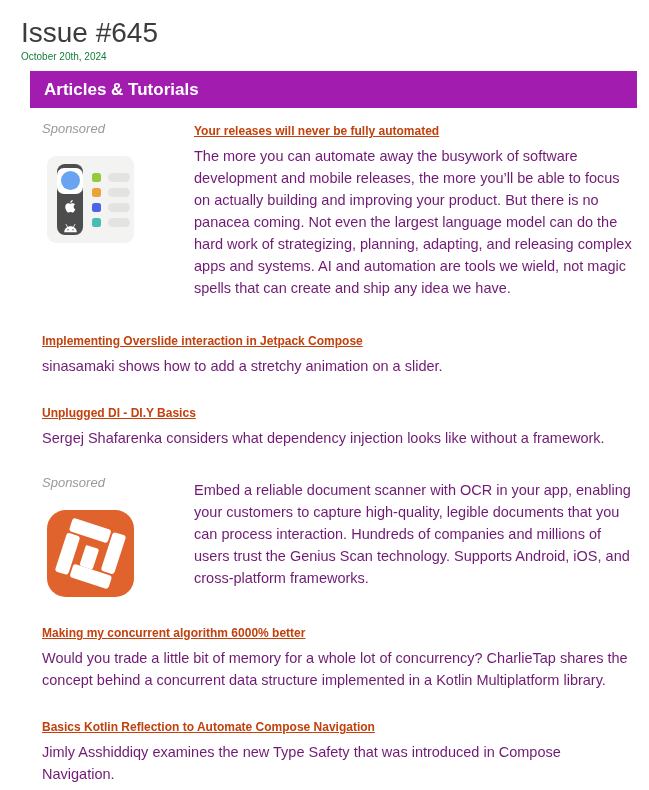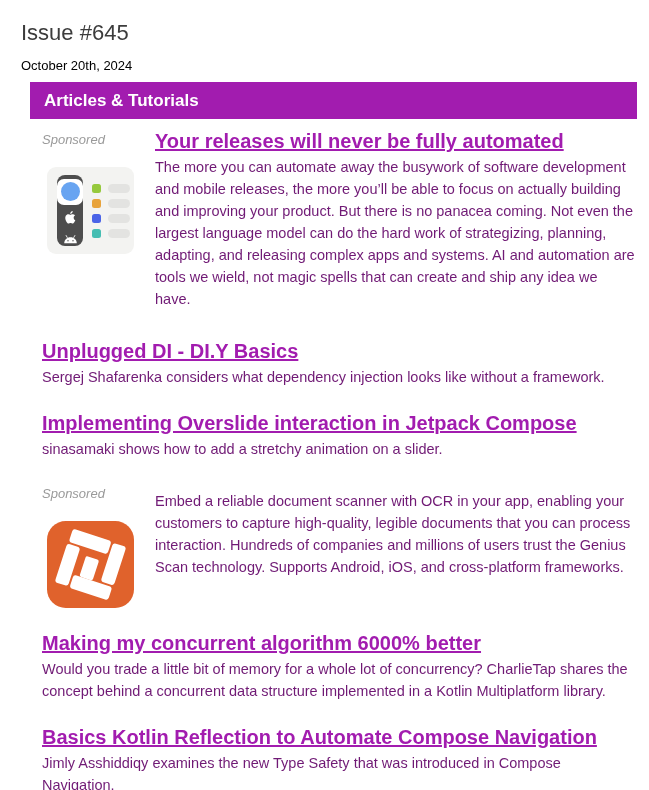--- a/index.html
+++ b/index.html
@@ -1,36 +1,36 @@
 <!DOCTYPE html>
 <html><head>
 <meta charset="utf-8">
 <style>
   * { margin:0; padding:0; box-sizing:border-box; }
   html,body { width:649px; height:790px; background:#ffffff; overflow:hidden; }
   body { font-family:"Liberation Sans", sans-serif; }
   .page { position:relative; width:649px; height:790px; background:#fff; }
 
-  .issue-title { margin:16px 0 8px 21px; font-size:22px; line-height:34px; font-weight:400; color:#3c3c3c; }
-  .issue-date  { margin:0 0 0 21px; font-size:13px; color:#000000; }
+  .issue-title { margin:16px 0 1px 21px; font-size:28px; line-height:34px; font-weight:400; color:#3c3c3c; }
+  .issue-date  { margin:0 0 0 21px; font-size:10px; color:#15803d; }
 
   .section-bar { margin:9px 12px 0 30px; height:37px; background:#a21caf;
                  display:flex; align-items:center; padding-left:14px; }
   .section-bar span { color:#ffffff; font-weight:bold; font-size:17px; }
 
   .content { margin:13px 14px 0 42px; width:593px; }
 
   .article { margin-bottom:26px; }
   .article.sp1 { margin-bottom:32px; }
 
-  .article-title { display:inline-block; font-size:20px; font-weight:bold; color:#a21caf;
+  .article-title { display:inline-block; font-size:12px; font-weight:bold; color:#c2410c;
                    text-decoration:underline; line-height:19px; cursor:pointer; }
   .article-desc  { margin-top:4px; font-size:14.5px; line-height:22px; color:#701a75; }
 
-  .sp-row { display:flex; }
+  .sp-row { display:flex;gap:39px; }
   .sp-left { width:113px; flex:0 0 113px; }
   .sp-right { flex:1; min-width:0; }
   .sponsored-label { font-style:italic; color:#9a9a9a; font-size:13px; line-height:16px; }
 
   
   .sp-img { margin-top:19px; margin-left:5px; width:87px; height:87px; cursor:pointer; }
   .runway { background:#f3f3f1; border-radius:9px; display:flex; padding:8px 8px 8px 10px; }
   .rw-sidebar { width:32px; background:#4d4d4d; border-radius:8px;
                 display:flex; flex-direction:column; align-items:center; padding-top:4px; gap:5px; }
   .rw-sel { width:26px; height:26px; background:#ffffff; border-radius:7px;
@@ -105,27 +105,27 @@
           </div>
         </div>
       </div>
       <div class="sp-right">
         <a class="article-title">Your releases will never be fully automated</a>
         <div class="article-desc">The more you can automate away the busywork of software development and mobile releases, the more you’ll be able to focus on actually building and improving your product. But there is no panacea coming. Not even the largest language model can do the hard work of strategizing, planning, adapting, and releasing complex apps and systems. AI and automation are tools we wield, not magic spells that can create and ship any idea we have.</div>
       </div>
     </div>
 
     <div class="article">
-      <a class="article-title">Unplugged DI - DI.Y Basics</a>
-      <div class="article-desc">Sergej Shafarenka considers what dependency injection looks like without a framework.</div>
+      <a class="article-title">Implementing Overslide interaction in Jetpack Compose</a>
+      <div class="article-desc">sinasamaki shows how to add a stretchy animation on a slider.</div>
     </div>
 
     <div class="article">
-      <a class="article-title">Implementing Overslide interaction in Jetpack Compose</a>
-      <div class="article-desc">sinasamaki shows how to add a stretchy animation on a slider.</div>
+      <a class="article-title">Unplugged DI - DI.Y Basics</a>
+      <div class="article-desc">Sergej Shafarenka considers what dependency injection looks like without a framework.</div>
     </div>
 
     <div class="article sp-row">
       <div class="sp-left">
         <div class="sponsored-label">Sponsored</div>
         <div class="sp-img gs-img">
           <svg viewBox="0 0 88 88">
             <rect width="88" height="88" rx="19" fill="#e0622c"></rect>
             <g fill="#ffffff" transform="rotate(18 44 44)">
               <rect x="16" y="15" width="41" height="14" rx="3"></rect>

